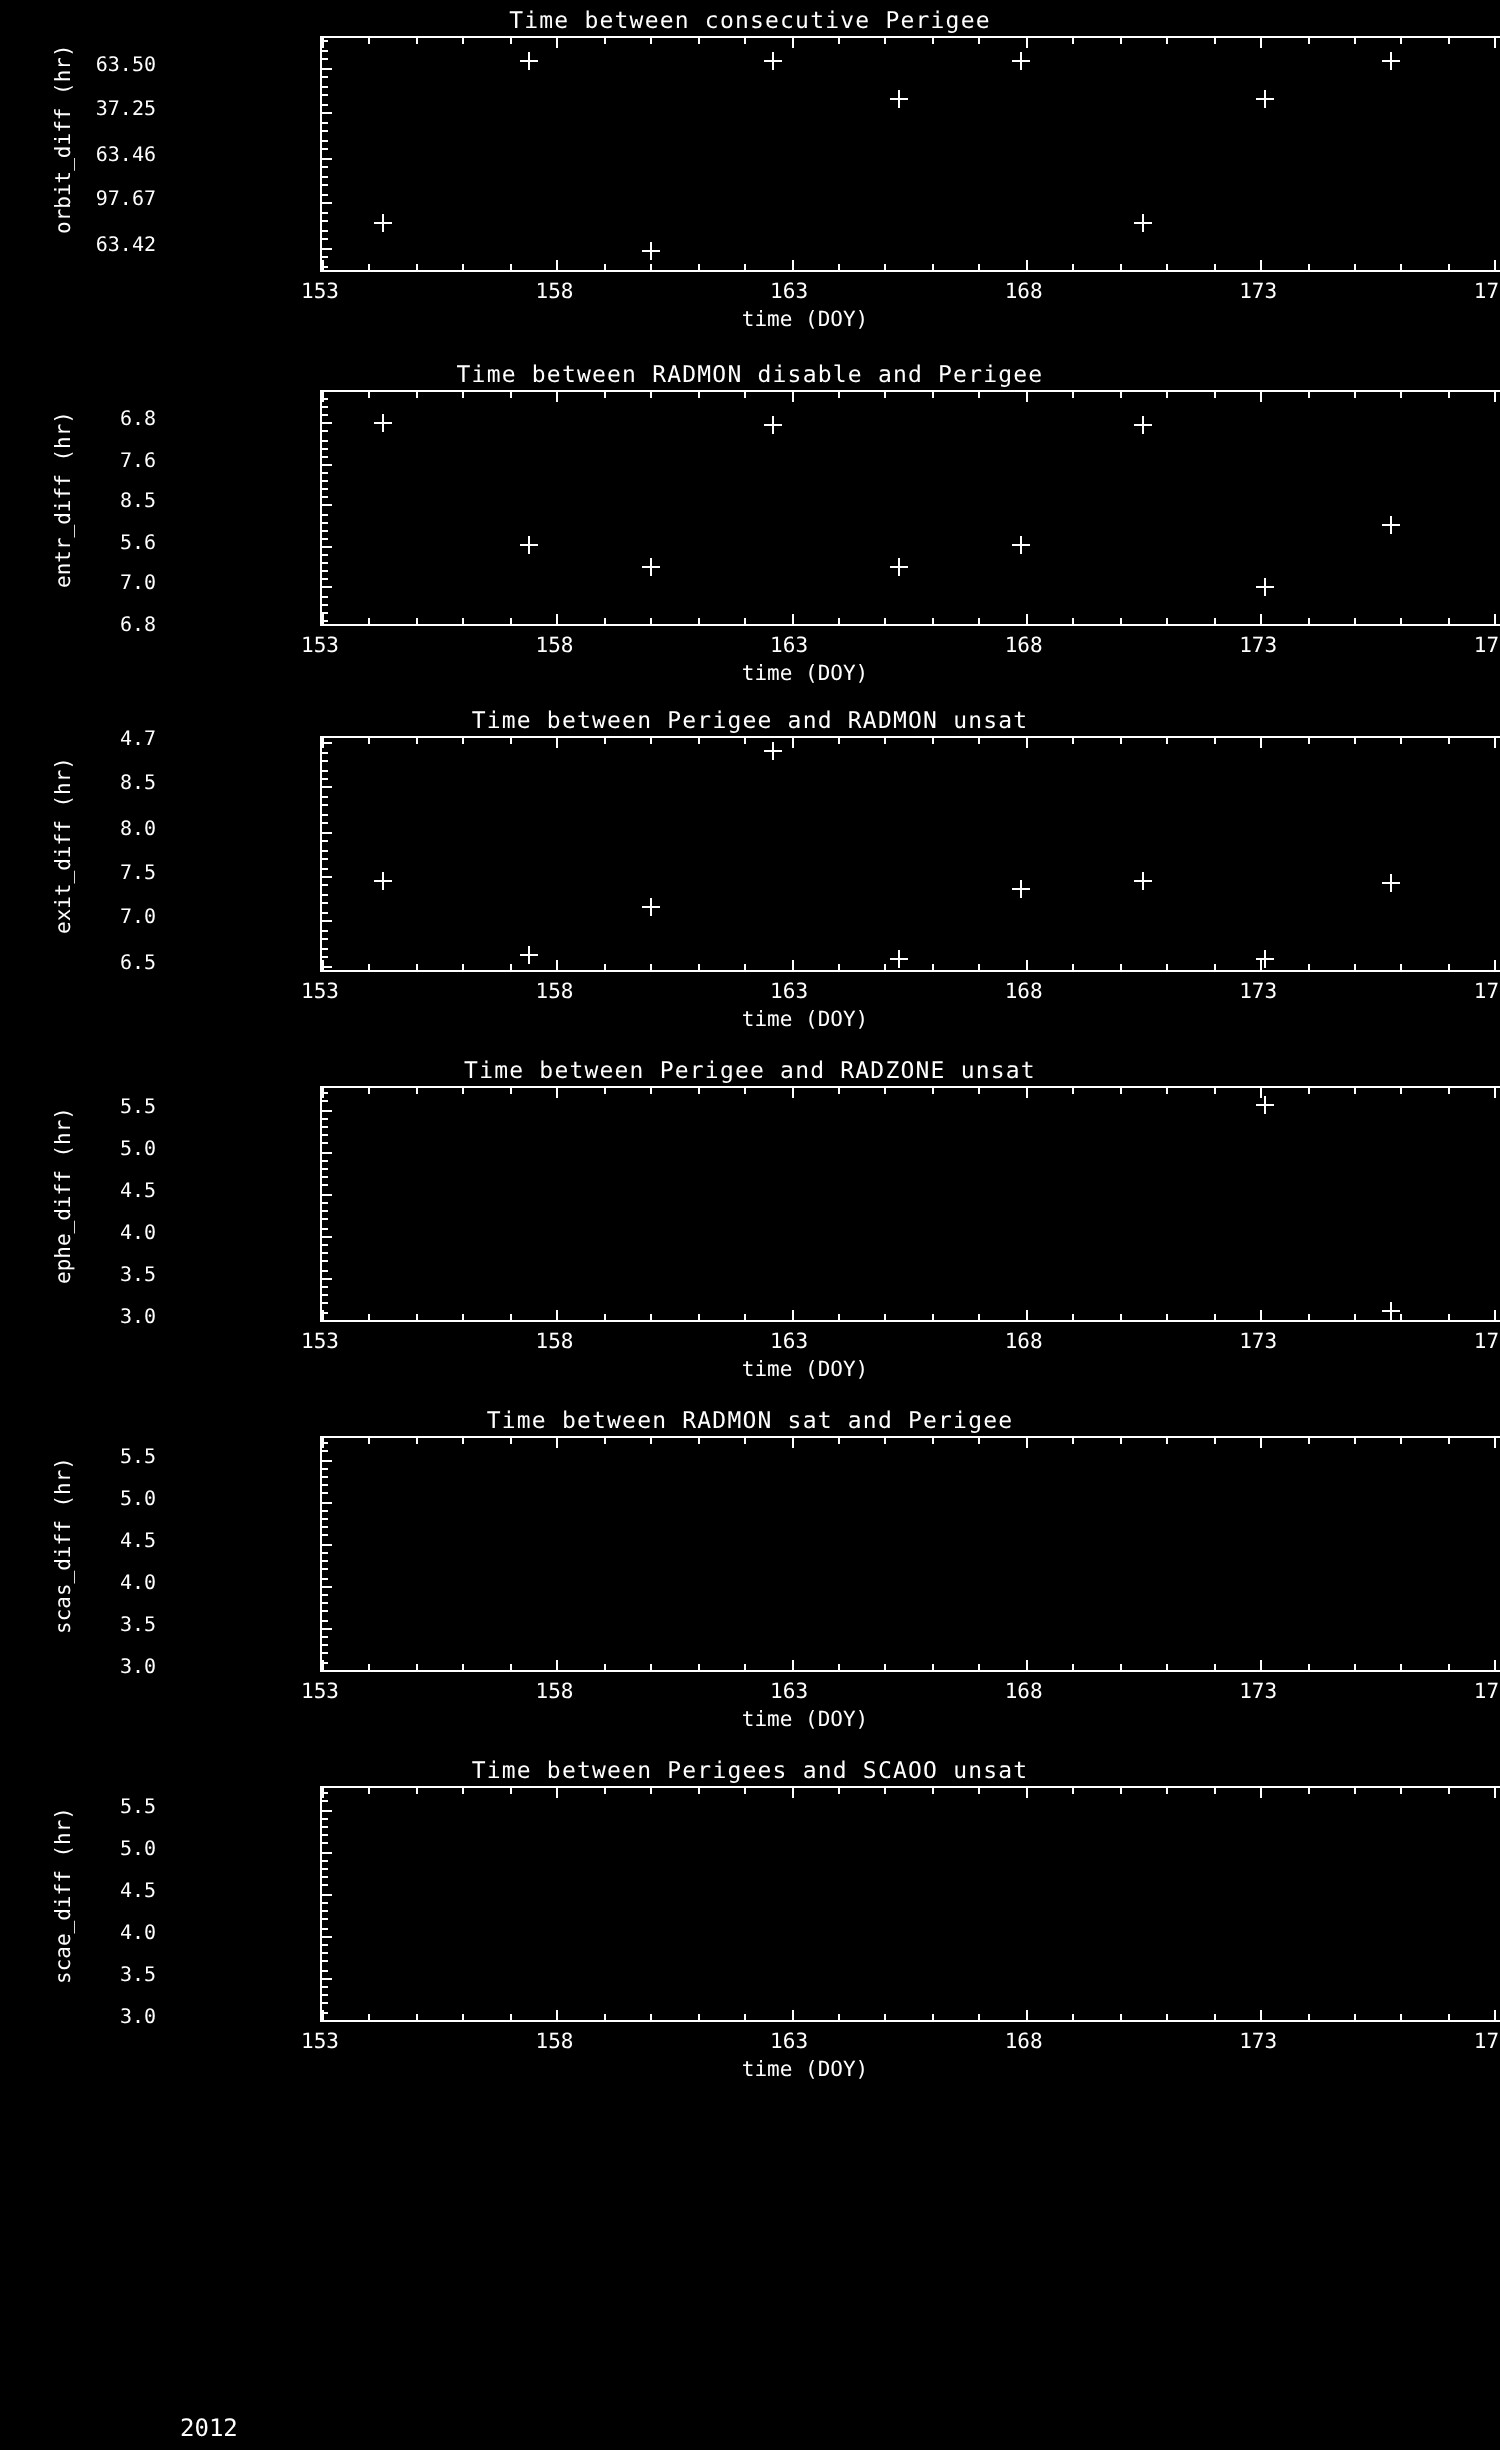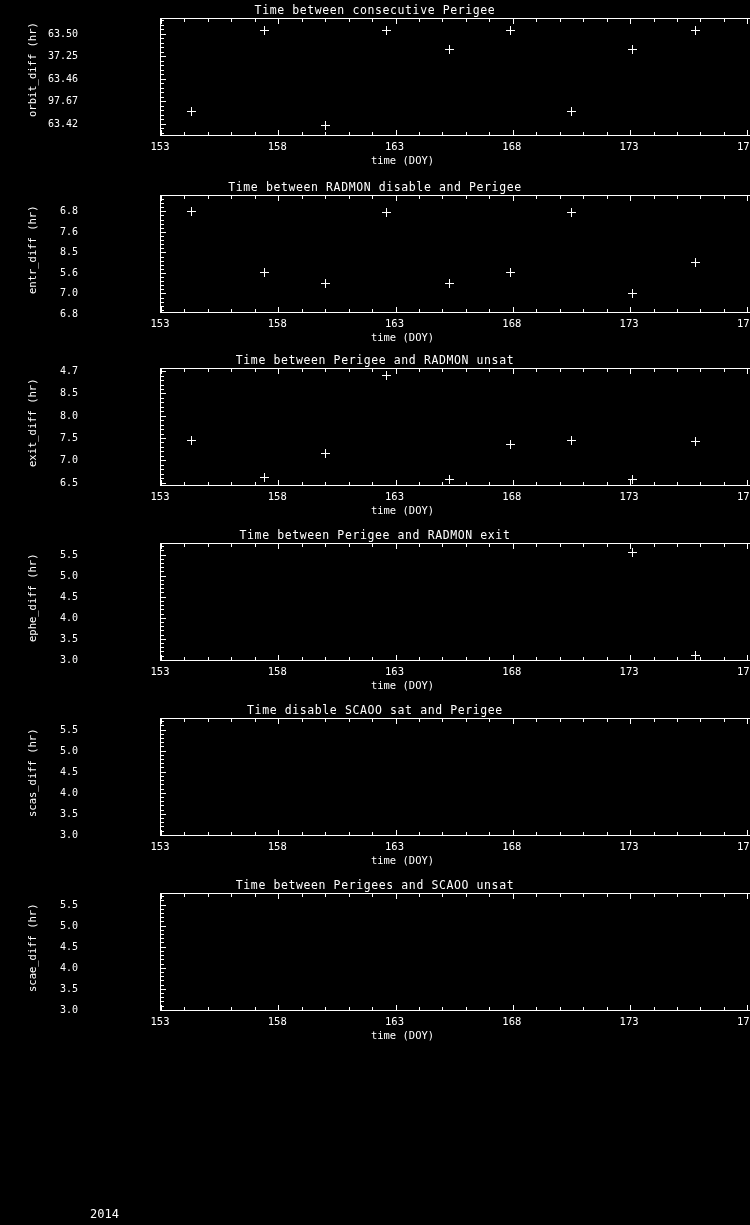--- a/index.html
+++ b/index.html
@@ -416,21 +416,21 @@
         <div class="ylabel" style="top: 91.283px;">7.0</div>
         <div class="ylabel" style="top: 69.0189px;">7.5</div>
         <div class="ylabel" style="top: 46.7547px;">8.0</div>
         <div class="ylabel" style="top: 24.4906px;">8.5</div>
         <div class="ylabel" style="top: 2.22642px;">4.7</div>
       </div>
       <div class="ytitle" style="left: 26px; top: 114px;">exit_diff (hr)</div>
       <div class="axistitle" style="top: 151px;">time (DOY)</div>
     </div>
     <div class="panel" style="top: 528px;">
-      <div class="title">Time between Perigee and RADMON exit</div>
+      <div class="title">Time between Perigee and RADZONE unsat</div>
       <div class="plotwrap" style="position: absolute; top: 15px; left: 80px;">
         <div class="plot" style="width: 645px; height: 118px;">
           <div class="tick xtick" style="left: 0px;"></div>
           <div class="tick xtickTop" style="left: 0px;"></div>
           <div class="tick xtick minor" style="left: 23.4545px;"></div>
           <div class="tick xtickTop minor" style="left: 23.4545px;"></div>
           <div class="tick xtick minor" style="left: 46.9091px;"></div>
           <div class="tick xtickTop minor" style="left: 46.9091px;"></div>
           <div class="tick xtick minor" style="left: 70.3636px;"></div>
           <div class="tick xtickTop minor" style="left: 70.3636px;"></div>
@@ -521,21 +521,21 @@
         <div class="ylabel" style="top: 94.8214px;">3.5</div>
         <div class="ylabel" style="top: 73.75px;">4.0</div>
         <div class="ylabel" style="top: 52.6786px;">4.5</div>
         <div class="ylabel" style="top: 31.6071px;">5.0</div>
         <div class="ylabel" style="top: 10.5357px;">5.5</div>
       </div>
       <div class="ytitle" style="left: 26px; top: 114px;">ephe_diff (hr)</div>
       <div class="axistitle" style="top: 151px;">time (DOY)</div>
     </div>
     <div class="panel" style="top: 703px;">
-      <div class="title">Time disable SCAOO sat and Perigee</div>
+      <div class="title">Time between RADMON sat and Perigee</div>
       <div class="plotwrap" style="position: absolute; top: 15px; left: 80px;">
         <div class="plot" style="width: 645px; height: 118px;">
           <div class="tick xtick" style="left: 0px;"></div>
           <div class="tick xtickTop" style="left: 0px;"></div>
           <div class="tick xtick minor" style="left: 23.4545px;"></div>
           <div class="tick xtickTop minor" style="left: 23.4545px;"></div>
           <div class="tick xtick minor" style="left: 46.9091px;"></div>
           <div class="tick xtickTop minor" style="left: 46.9091px;"></div>
           <div class="tick xtick minor" style="left: 70.3636px;"></div>
           <div class="tick xtickTop minor" style="left: 70.3636px;"></div>
@@ -728,13 +728,13 @@
         <div class="ylabel" style="top: 73.75px;">4.0</div>
         <div class="ylabel" style="top: 52.6786px;">4.5</div>
         <div class="ylabel" style="top: 31.6071px;">5.0</div>
         <div class="ylabel" style="top: 10.5357px;">5.5</div>
       </div>
       <div class="ytitle" style="left: 26px; top: 114px;">scae_diff (hr)</div>
       <div class="axistitle" style="top: 151px;">time (DOY)</div>
     </div>
   </div>
 
-<div class="footer">2014</div>
+<div class="footer">2012</div>
 
 </body></html>

